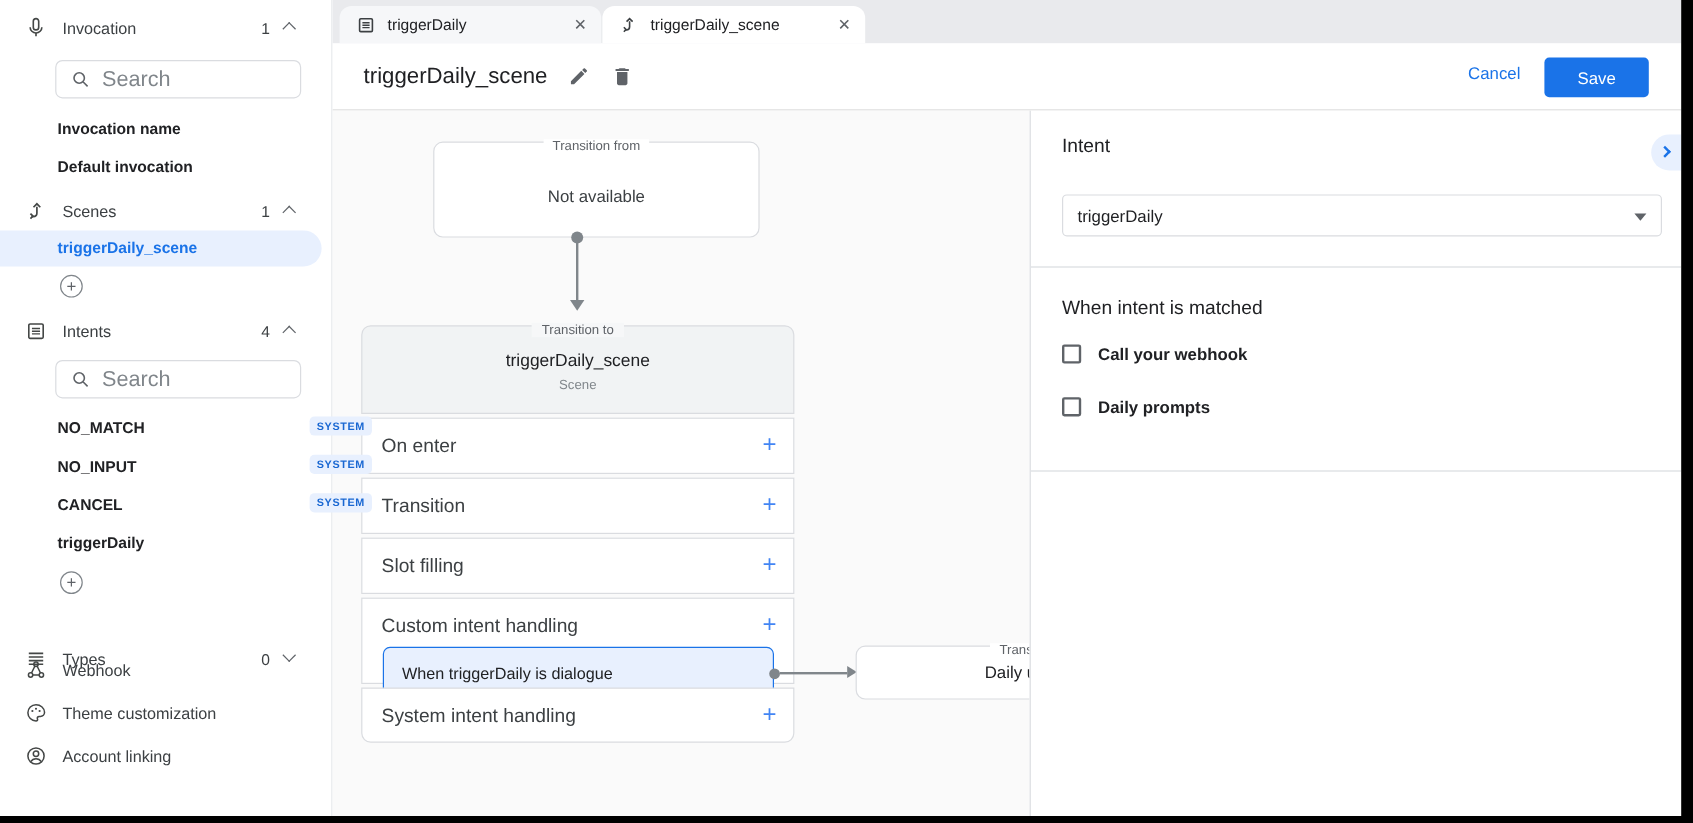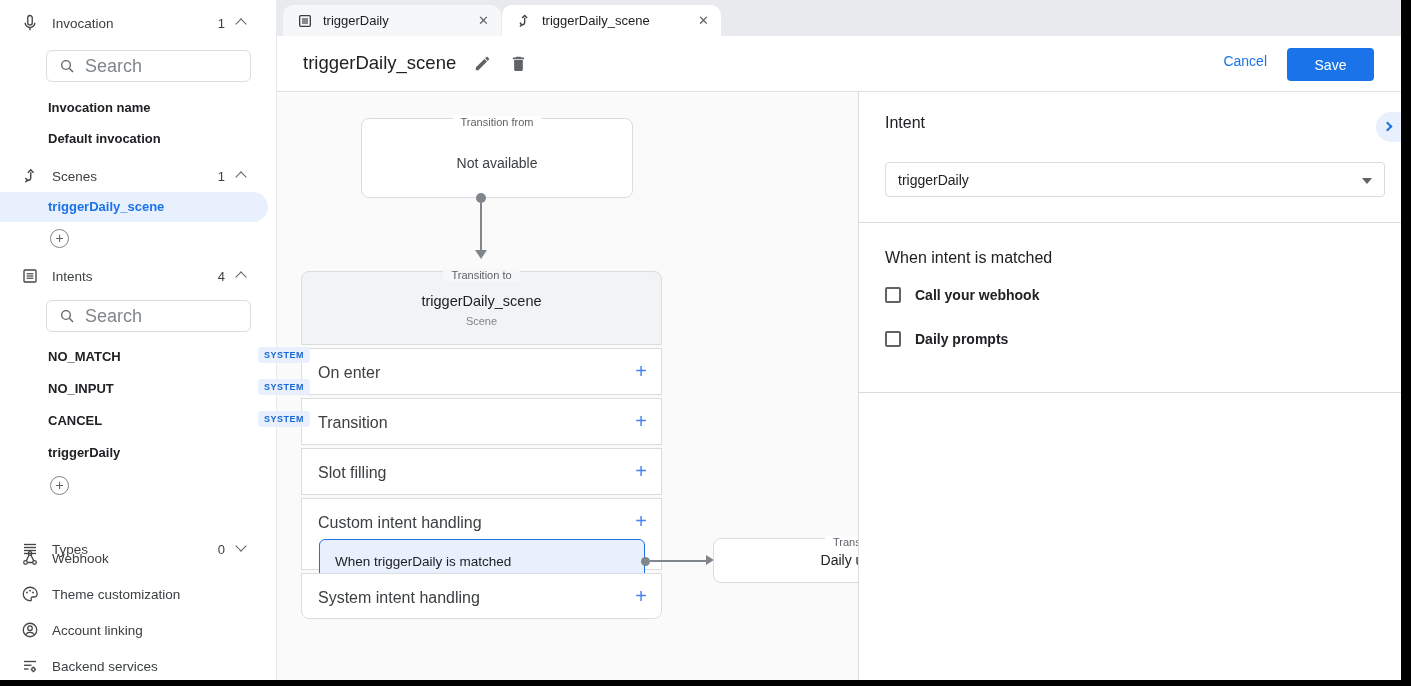--- a/index.html
+++ b/index.html
@@ -233,34 +233,20 @@
             <g fill="none" stroke="#444746" stroke-width="1.7">
               <circle cx="12" cy="12" r="9"></circle>
               <circle cx="12" cy="9.5" r="3"></circle>
               <path d="M6.2 18.3c1.3-2.2 3.4-3.3 5.8-3.3s4.5 1.1 5.8 3.3"></path>
             </g>
           </svg>
       </span>
       <span class="slabel">Account linking</span>
     </div>
 
-    <div class="side-row" style="top:653px;">
-      <span class="sicon">
-        <svg width="18" height="18" viewBox="0 0 24 24">
-            <g stroke="#444746" stroke-width="1.8" fill="none">
-              <line x1="4" y1="6" x2="20" y2="6"></line>
-              <line x1="4" y1="11" x2="14" y2="11"></line>
-              <line x1="4" y1="16" x2="10" y2="16"></line>
-              <circle cx="16.5" cy="16.5" r="2.2"></circle>
-              <path d="M16.5 12.8v1.2 M16.5 19v1.2 M12.9 16.5h1.2 M18.9 16.5h1.2"></path>
-            </g>
-          </svg>
-      </span>
-      <span class="slabel">Backend services</span>
-    </div>
   </div>
 
   <div id="tabbar">
     <div class="tab tab-1">
       <span class="ticon">
         <svg width="16" height="16" viewBox="0 0 24 24">
             <rect x="4" y="4" width="16" height="16" rx="1.5" fill="none" stroke="#3c4043" stroke-width="2"></rect>
             <line x1="7.5" y1="9" x2="16.5" y2="9" stroke="#3c4043" stroke-width="1.8"></line>
             <line x1="7.5" y1="12" x2="16.5" y2="12" stroke="#3c4043" stroke-width="1.8"></line>
             <line x1="7.5" y1="15" x2="16.5" y2="15" stroke="#3c4043" stroke-width="1.8"></line>
@@ -325,21 +311,21 @@
         <span class="radd">+</span>
       </div>
       <div class="scene-row">
         <span class="rlabel">Slot filling</span>
         <span class="radd">+</span>
       </div>
       <div class="scene-row row-custom">
         <span class="rlabel">Custom intent handling</span>
         <span class="radd">+</span>
         <div class="matched-box">
-          <span class="mlabel">When triggerDaily is matched</span>
+          <span class="mlabel">When triggerDaily is dialogue</span>
           <span class="mdot"></span>
         </div>
       </div>
       <div class="scene-row row-last">
         <span class="rlabel">System intent handling</span>
         <span class="radd">+</span>
       </div>
     </div>
 
     <div class="hline" style="left:373px; top:468px; width:56px;"></div>

